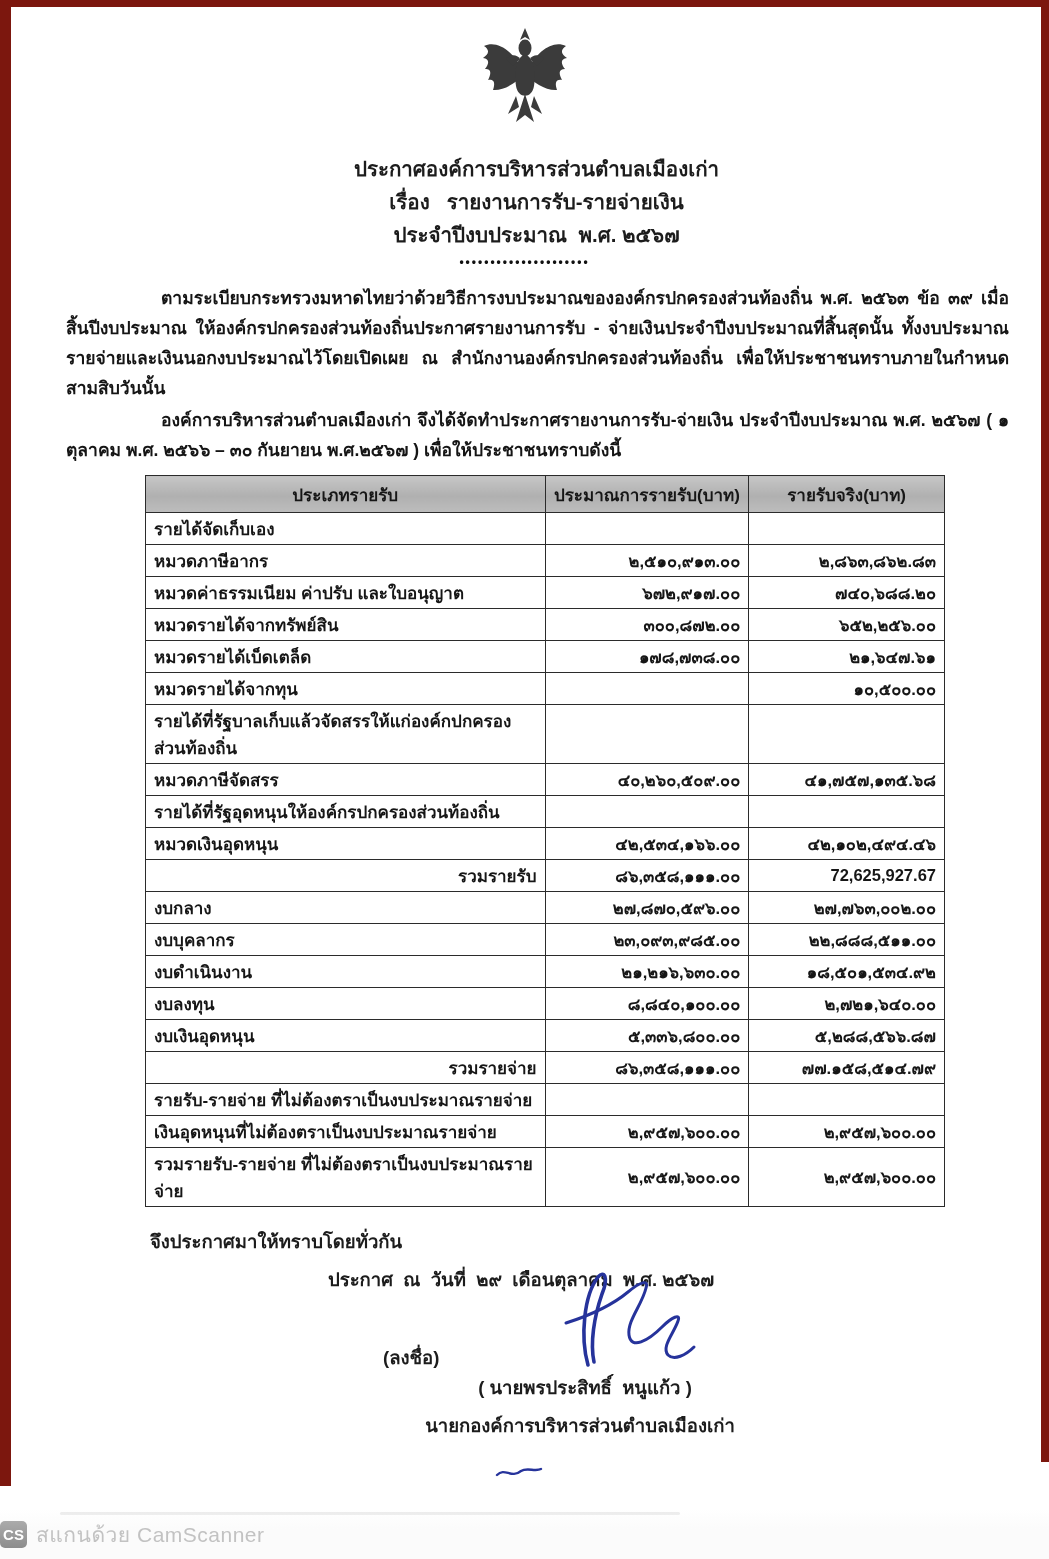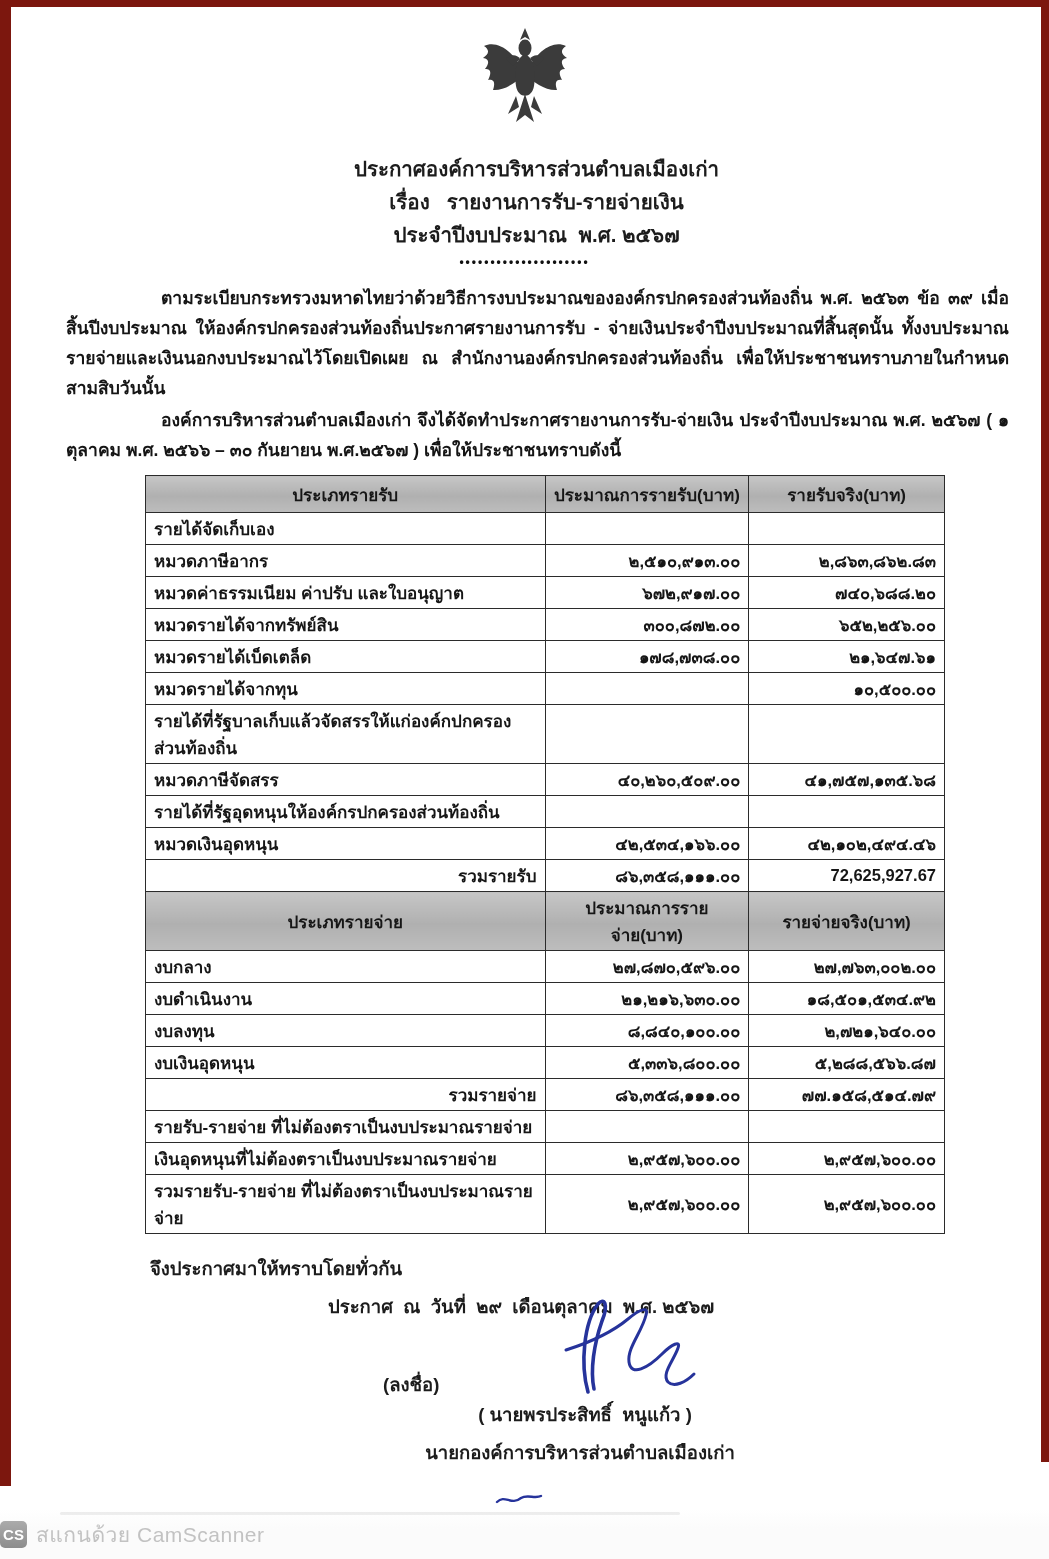--- a/index.html
+++ b/index.html
@@ -172,30 +172,30 @@
       <td class="lbl-item">หมวดเงินอุดหนุน</td>
       <td class="num">๔๒,๕๓๔,๑๖๖.๐๐</td>
       <td class="num">๔๒,๑๐๒,๔๙๔.๔๖</td>
     </tr>
     <tr>
       <td class="lbl-total">รวมรายรับ</td>
       <td class="num">๘๖,๓๕๘,๑๑๑.๐๐</td>
       <td class="num">72,625,927.67</td>
     </tr>
 
-    <tr>
-      <th>ประเภทรายจ่าย</th>
-      <th>ประมาณการรายจ่าย(บาท)</th>
-      <th>รายจ่ายจริง(บาท)</th>
-    </tr>
 
     <tr>
       <td class="lbl-item">งบกลาง</td>
       <td class="num">๒๗,๘๗๐,๕๙๖.๐๐</td>
       <td class="num">๒๗,๗๖๓,๐๐๒.๐๐</td>
+    </tr>
+    <tr>
+      <td class="lbl-item">งบบุคลากร</td>
+      <td class="num">๒๓,๐๙๓,๙๘๕.๐๐</td>
+      <td class="num">๒๒,๘๘๘,๕๑๑.๐๐</td>
     </tr>
     <tr>
       <td class="lbl-item">งบดำเนินงาน</td>
       <td class="num">๒๑,๒๑๖,๖๓๐.๐๐</td>
       <td class="num">๑๘,๕๐๑,๕๓๔.๙๒</td>
     </tr>
     <tr>
       <td class="lbl-item">งบลงทุน</td>
       <td class="num">๘,๘๔๐,๑๐๐.๐๐</td>
       <td class="num">๒,๗๒๑,๖๔๐.๐๐</td>

